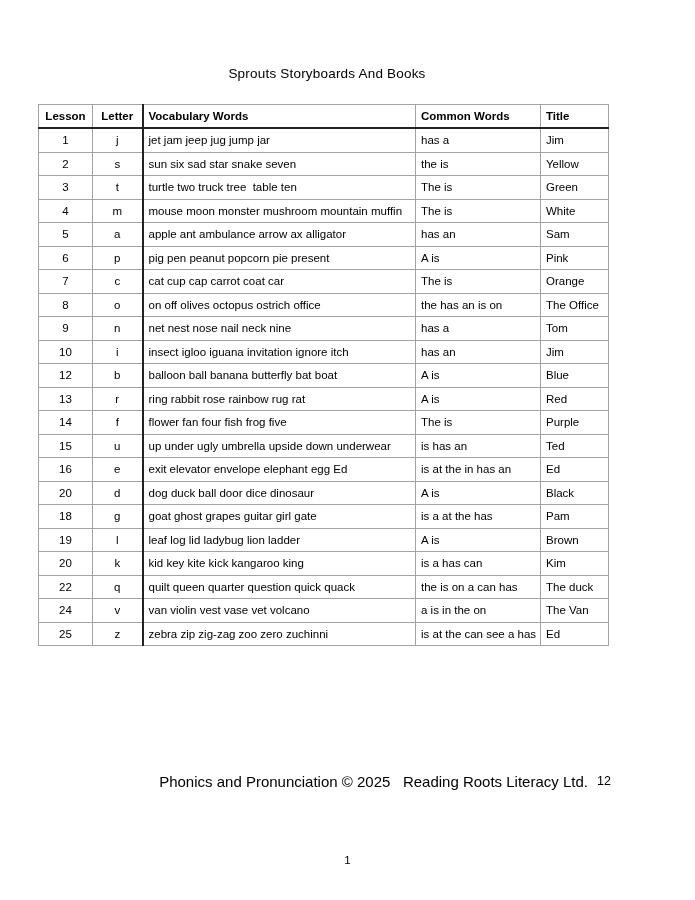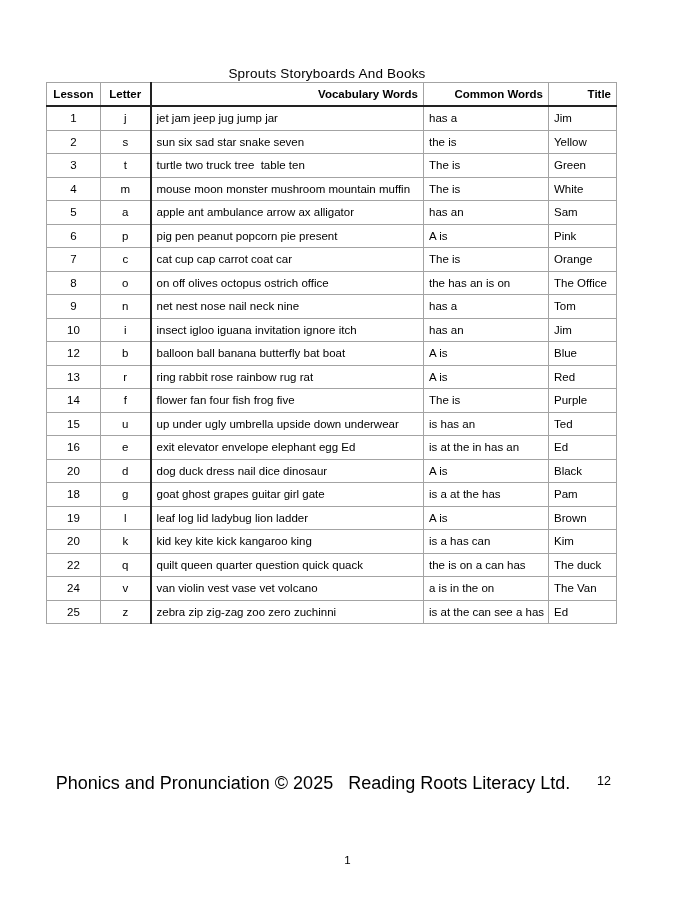--- a/index.html
+++ b/index.html
@@ -20,52 +20,51 @@
     left: 42px;
     width: 570px;
     text-align: center;
     font-size: 13.5px;
     font-weight: 400;
     margin: 0;
     letter-spacing: 0.2px;
   }
   table.lesson-table {
     position: absolute;
-    top: 82px;
+    top: 104px;
     left: 38px;
     width: 570px;
     border-collapse: collapse;
     table-layout: fixed;
-    margin-left: 8px;
   }
   .lesson-table th, .lesson-table td {
     border: 1px solid #a3a3a3;
     font-size: 11.5px;
     padding: 0 5px;
     overflow: hidden;
     white-space: pre;
     vertical-align: middle;
   }
   .lesson-table thead th {
     height: 22px;
     font-weight: bold;
-    text-align: right;
+    text-align: left;
     border-bottom: 2px solid #222222;
   }
   .lesson-table td { height: 22.5px; }
   .lesson-table th.h-lesson, .lesson-table th.h-letter,
   .lesson-table td.col-lesson, .lesson-table td.col-letter { text-align: center; }
   .lesson-table th.h-vocab, .lesson-table td.col-vocab { border-left: 2px solid #222222; }
   .page-footer {
     position: absolute;
     top: 773px;
     left: 38px;
     width: 550px;
-    text-align: center;
-    font-size: 18px;
+    text-align: right;
+    font-size: 15px;
     white-space: pre;
   }
   .footer-page-label {
     position: absolute;
     top: 774px;
     left: 597px;
     font-size: 12.5px;
   }
   .bottom-page-number {
     position: absolute;
@@ -200,21 +199,21 @@
       <tr>
         <td class="col-lesson">16</td>
         <td class="col-letter">e</td>
         <td class="col-vocab">exit elevator envelope elephant egg Ed</td>
         <td class="col-common">is at the in has an</td>
         <td class="col-title">Ed</td>
       </tr>
       <tr>
         <td class="col-lesson">20</td>
         <td class="col-letter">d</td>
-        <td class="col-vocab">dog duck dress nail dice dinosaur</td>
+        <td class="col-vocab">dog duck ball door dice dinosaur</td>
         <td class="col-common">A is</td>
         <td class="col-title">Black</td>
       </tr>
       <tr>
         <td class="col-lesson">18</td>
         <td class="col-letter">g</td>
         <td class="col-vocab">goat ghost grapes guitar girl gate</td>
         <td class="col-common">is a at the has</td>
         <td class="col-title">Pam</td>
       </tr>

